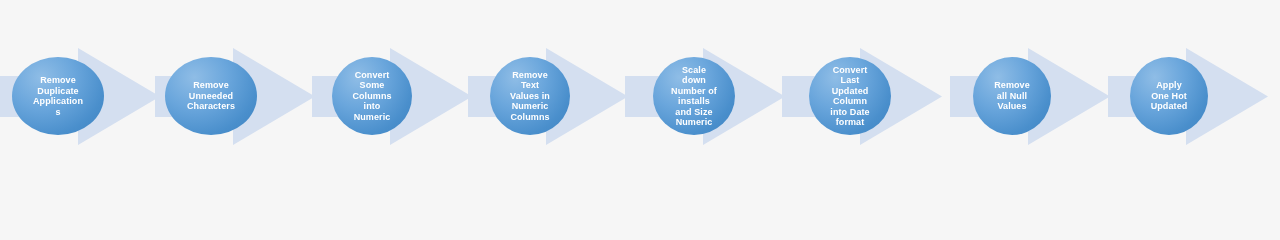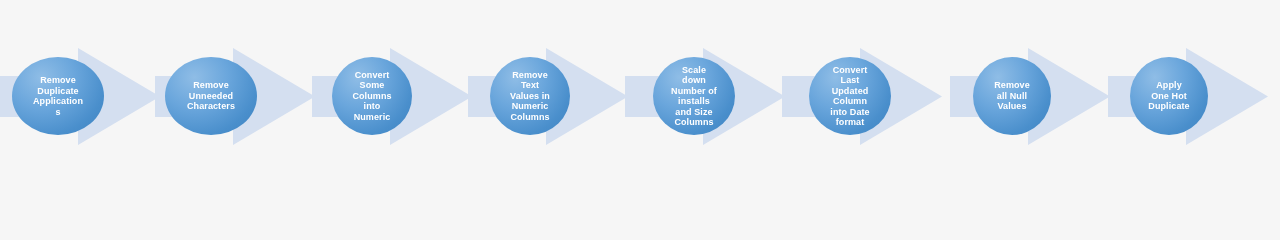--- a/index.html
+++ b/index.html
@@ -133,21 +133,21 @@
         <svg viewBox="0 0 160 97" preserveAspectRatio="none" aria-hidden="true">
           <path fill="currentColor" d="M0,28 L78,28 L78,0 L160,48.5 L78,97 L78,69 L0,69 Z"></path>
         </svg>
       </div>
       <div class="node" style="left: 653px; width: 82px;">
         <div class="node-label">Scale
 down
 Number of
 installs
 and Size
-Columns</div>
+Numeric</div>
       </div>
     </div>
     <div class="stage" style="left: 0px;">
       <div class="arrow" style="left: 782px;">
         <svg viewBox="0 0 160 97" preserveAspectRatio="none" aria-hidden="true">
           <path fill="currentColor" d="M0,28 L78,28 L78,0 L160,48.5 L78,97 L78,69 L0,69 Z"></path>
         </svg>
       </div>
       <div class="node" style="left: 809px; width: 82px;">
         <div class="node-label">Convert
@@ -172,16 +172,16 @@
     </div>
     <div class="stage" style="left: 0px;">
       <div class="arrow" style="left: 1108px;">
         <svg viewBox="0 0 160 97" preserveAspectRatio="none" aria-hidden="true">
           <path fill="currentColor" d="M0,28 L78,28 L78,0 L160,48.5 L78,97 L78,69 L0,69 Z"></path>
         </svg>
       </div>
       <div class="node" style="left: 1130px; width: 78px;">
         <div class="node-label">Apply
 One Hot
-Duplicate</div>
+Updated</div>
       </div>
     </div>
   </div>
 
 </body></html>

